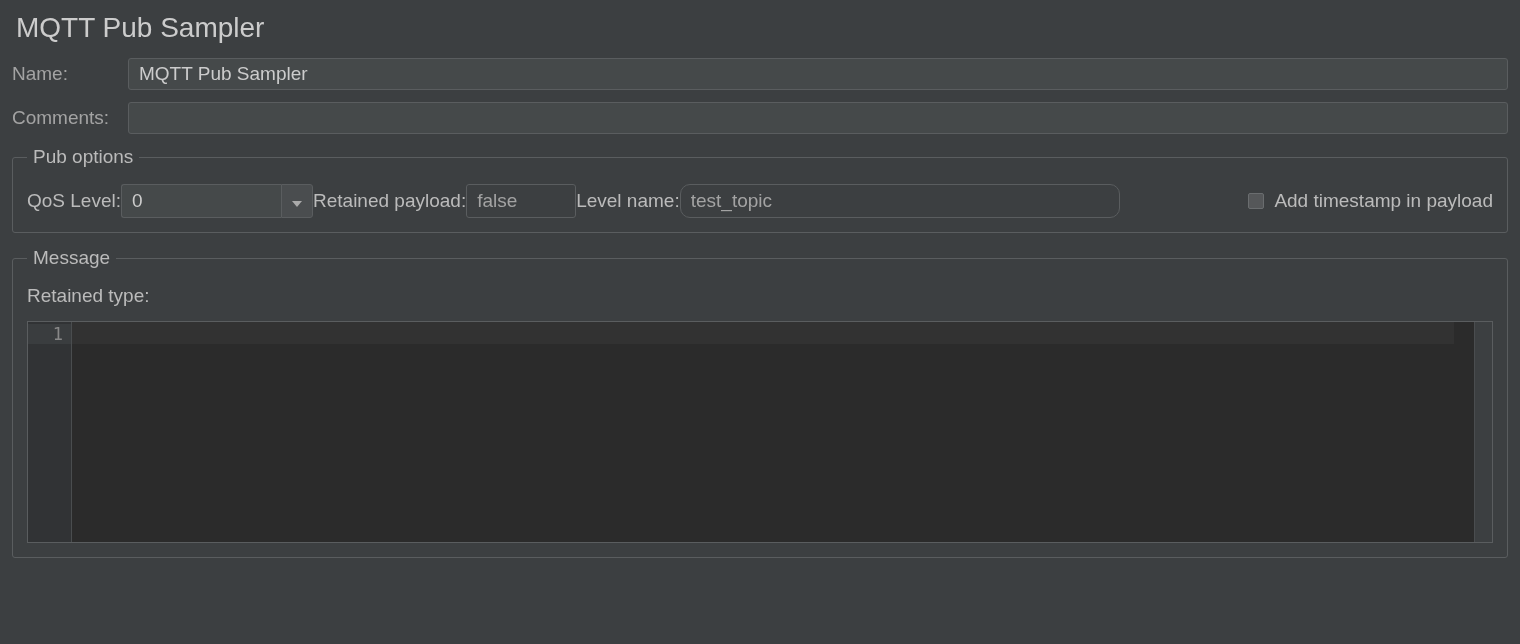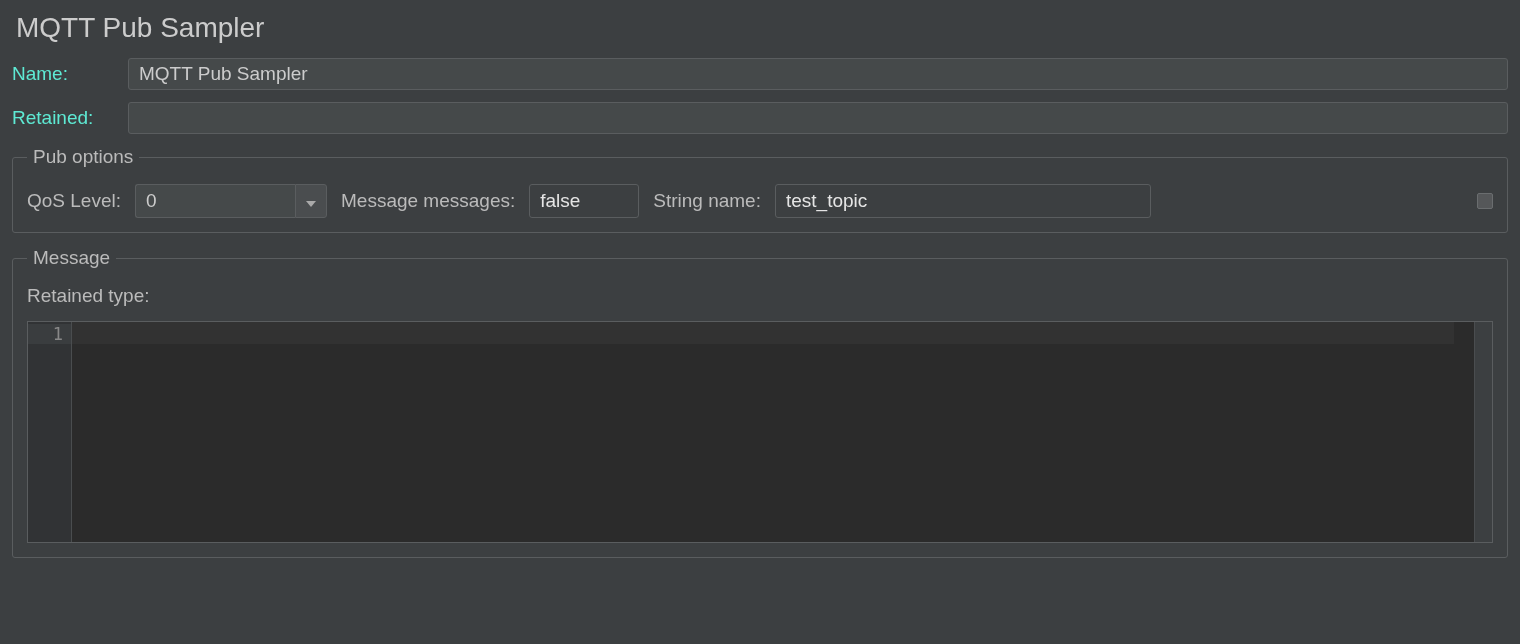--- a/index.html
+++ b/index.html
@@ -19,21 +19,21 @@
     color: #cccccc;
     margin: 4px 0 14px 4px;
   }
   .form-row {
     display: flex;
     align-items: center;
     margin-bottom: 12px;
   }
   .form-row > label {
     width: 116px;
-    color: #5eead4;
+    color: #a3a3a3;
     font-size: 19px;
   }
   .text-input {
     flex: 1;
     height: 32px;
     background: #45494a;
     border: 1px solid #5a5d5f;
     border-radius: 3px;
     color: #cccccc;
     font-size: 19px;
@@ -48,21 +48,20 @@
     position: relative;
   }
   legend {
     padding: 0 6px;
     font-size: 19px;
     color: #bbbbbb;
   }
   .pub-row {
     display: flex;
     align-items: center;
-    gap: 14px;
     flex-wrap: nowrap;
   }
   .inline-label {
     color: #bbbbbb;
     font-size: 19px;
     white-space: nowrap;
   }
   .combo {
     display: flex;
     align-items: stretch;
@@ -87,27 +86,27 @@
     align-items: center;
     justify-content: center;
     cursor: pointer;
   }
   .combo-btn svg { fill: #aaaaaa; }
   .small-input {
     height: 34px;
     background: #3c3f41;
     border: 1px solid #5a5d5f;
     border-radius: 3px;
-    color: #e5e5e5;
+    color: #a3a3a3;
     font-size: 19px;
     padding: 0 10px;
     outline: none;
   }
   .retained { width: 110px; }
-  .topic { width: 376px; }
+  .topic { width: 440px; border-radius: 10px; }
   .spacer { flex: 1; }
   .checkbox-wrap {
     display: flex;
     align-items: center;
     gap: 10px;
   }
   .checkbox {
     width: 16px;
     height: 16px;
     background: #555759;
@@ -178,49 +177,50 @@
 <body>
 
 <div class="page-title">MQTT Pub Sampler</div>
 
 <div class="form-row">
   <label>Name:</label>
   <input class="text-input" type="text" value="MQTT Pub Sampler" style="">
 </div>
 
 <div class="form-row">
-  <label>Retained:</label>
+  <label>Comments:</label>
   <input class="text-input" type="text" value="" style="">
 </div>
 
 <fieldset>
   <legend>Pub options</legend>
   <div class="pub-row">
     <span class="inline-label">QoS Level:</span>
     <div class="combo">
       <input class="combo-input" style="width: 160px;" value="0">
       <div class="combo-btn">
         <span>
           <svg width="10" height="6" viewBox="0 0 10 6">
               <path d="M0 0 L10 0 L5 6 Z"></path>
             </svg>
         </span>
       </div>
     </div>
 
-    <span class="inline-label">Message messages:</span>
+    <span class="inline-label">Retained payload:</span>
     <input class="small-input retained" type="text" value="false" style="">
 
-    <span class="inline-label">String name:</span>
+    <span class="inline-label">Level name:</span>
     <input class="small-input topic" type="text" value="test_topic" style="">
 
     <div class="spacer"></div>
 
     <div class="checkbox-wrap">
       <div class="checkbox"></div>
+      <span class="inline-label">Add timestamp in payload</span>
     </div>
   </div>
 </fieldset>
 
 <fieldset>
   <legend>Message</legend>
 
   <div class="payloads-row">
     <span class="inline-label">Retained type:</span>
   </div>

